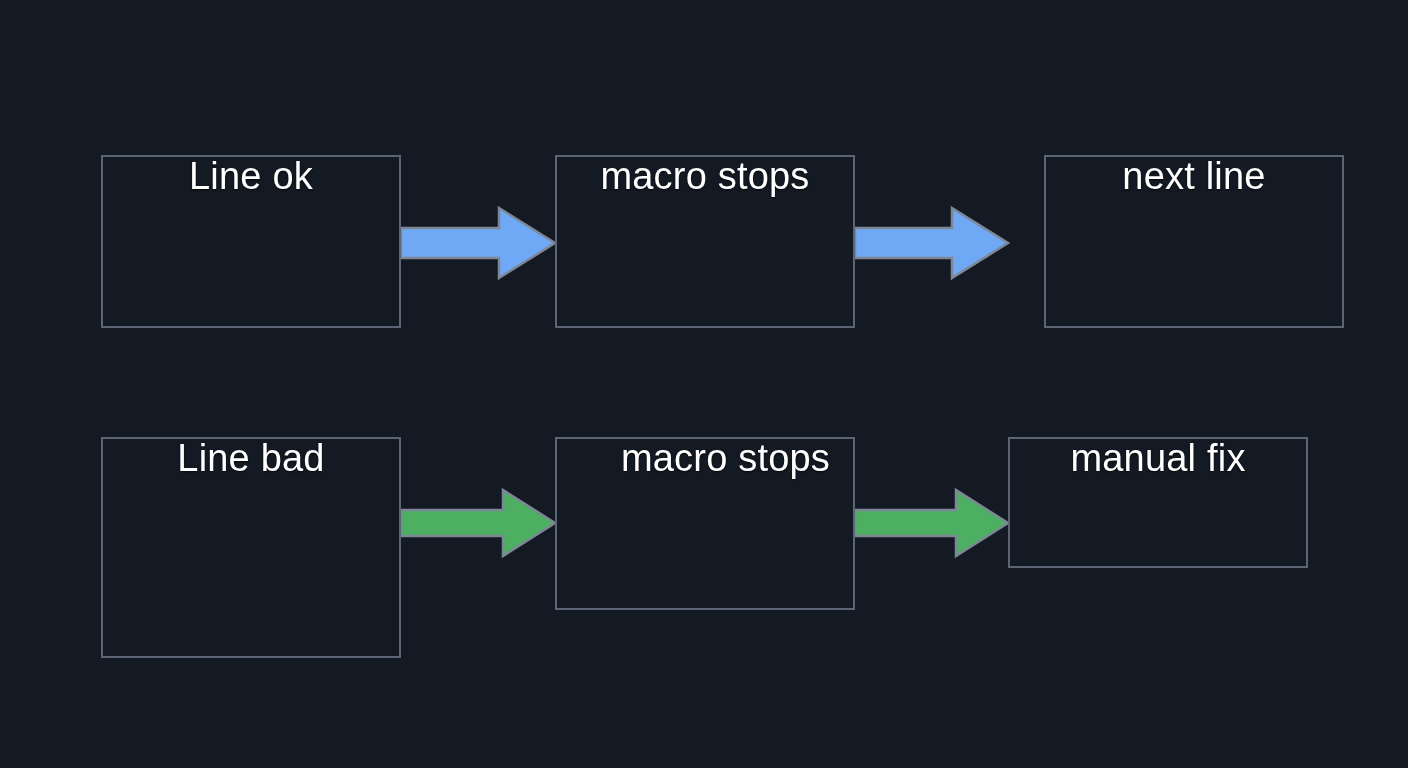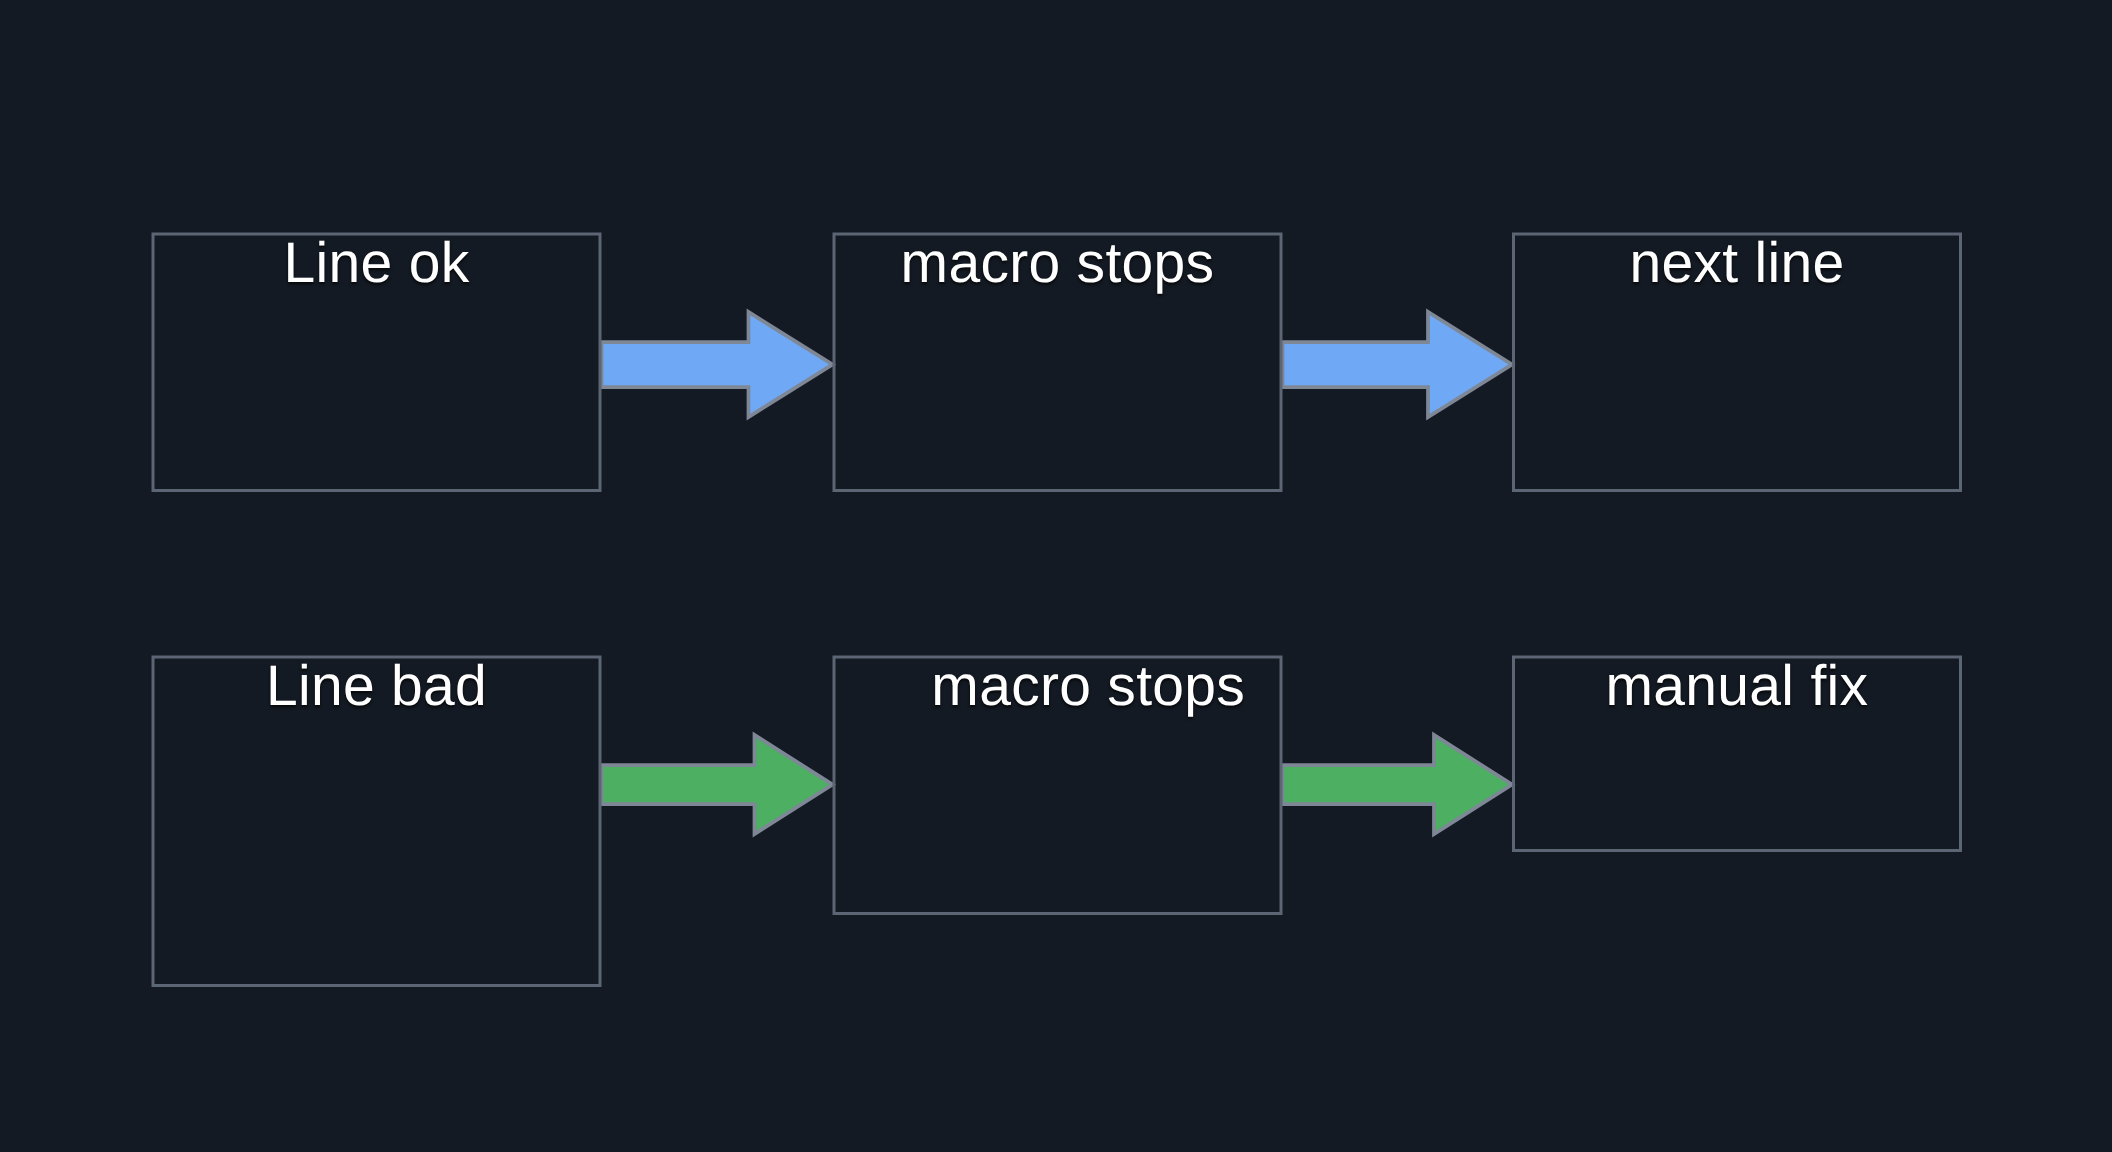--- a/index.html
+++ b/index.html
@@ -53,21 +53,21 @@
       <svg width="153" height="70" viewBox="0 0 153 70">
         <polygon points="0.0,20.0 97.0,20.0 97.0,0.0 153.0,35.0 97.0,70.0 97.0,50.0 0.0,50.0" fill="#6fa8f5" stroke="#7e8796" stroke-width="2.5" stroke-linejoin="miter"></polygon>
       </svg>
     </div>
     <div class="node" style="left: 101px; top: 155px; width: 300px; height: 173px; border-color: rgb(91, 101, 115); background: transparent;">
       <span class="node-label" style="color: rgb(255, 255, 255);">Line ok</span>
     </div>
     <div class="node" style="left: 555px; top: 155px; width: 300px; height: 173px; border-color: rgb(91, 101, 115); background: transparent;">
       <span class="node-label" style="color: rgb(255, 255, 255);">macro stops</span>
     </div>
-    <div class="node" style="left: 1008px; top: 155px; width: 300px; height: 173px; border-color: rgb(91, 101, 115); background: transparent;">
+    <div class="node" style="left: 1044px; top: 155px; width: 300px; height: 173px; border-color: rgb(91, 101, 115); background: transparent;">
       <span class="node-label" style="color: rgb(255, 255, 255);">next line</span>
     </div>
     <div class="edge" style="left: 401px; top: 490px; width: 154px; height: 66px;">
       <svg width="154" height="66" viewBox="0 0 154 66">
         <polygon points="0.0,20.0 102.0,20.0 102.0,0.0 154.0,33.0 102.0,66.0 102.0,46.0 0.0,46.0" fill="#4caf62" stroke="#7e8796" stroke-width="2.5" stroke-linejoin="miter"></polygon>
       </svg>
     </div>
     <div class="edge" style="left: 855px; top: 490px; width: 153px; height: 66px;">
       <svg width="153" height="66" viewBox="0 0 153 66">
         <polygon points="0.0,20.0 101.0,20.0 101.0,0.0 153.0,33.0 101.0,66.0 101.0,46.0 0.0,46.0" fill="#4caf62" stroke="#7e8796" stroke-width="2.5" stroke-linejoin="miter"></polygon>

